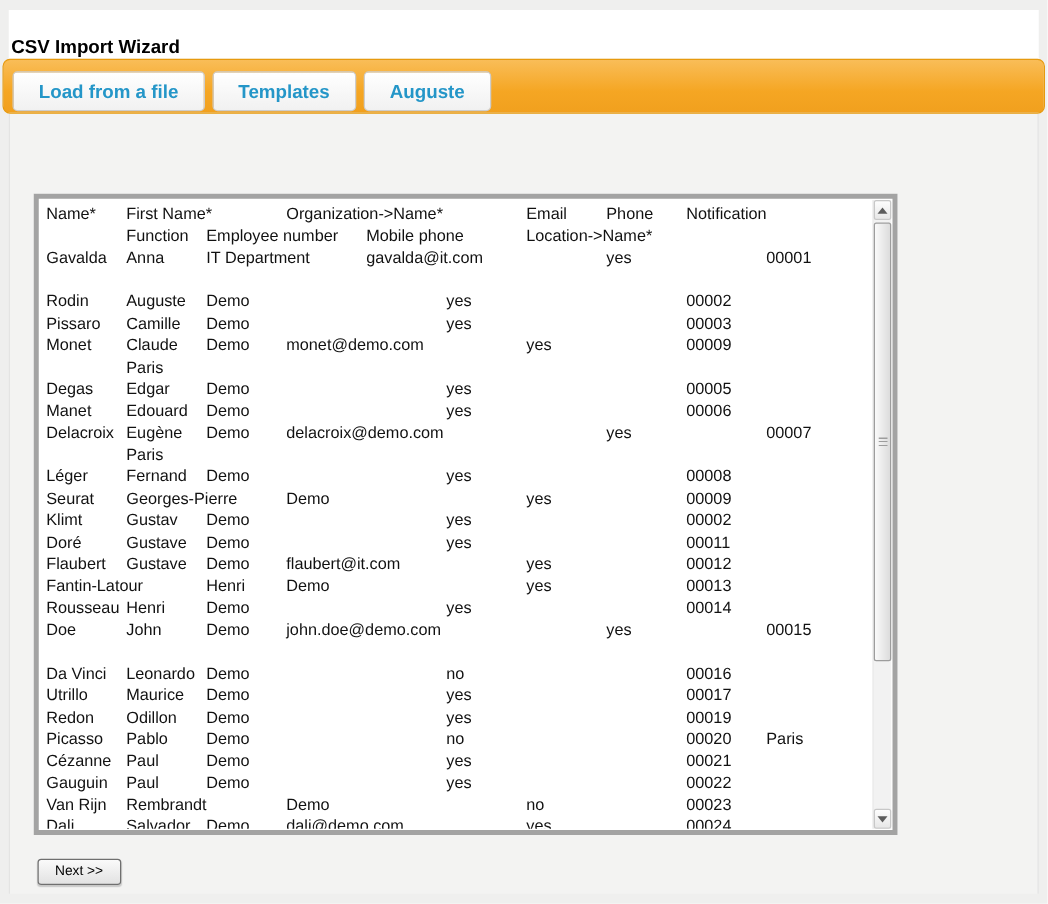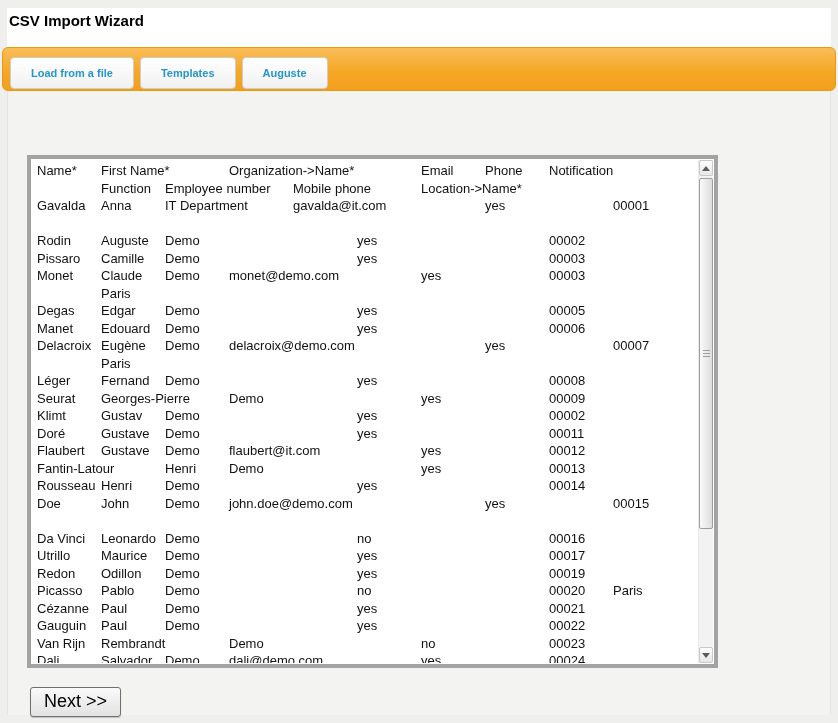--- a/index.html
+++ b/index.html
@@ -2,34 +2,34 @@
 <html><head>
 <meta charset="utf-8">
 <style>
   html,body{margin:0;padding:0;}
   body{
     width:838px;height:723px;position:relative;overflow:hidden;
     background:#efefee;
     font-family:"Liberation Sans","DejaVu Sans",sans-serif;
   }
   .title-band{position:absolute;left:7px;top:8px;width:824px;height:39px;background:#ffffff;}
-  .page-title{position:absolute;left:9px;top:12px;font-size:15px;font-weight:bold;color:#000;}
+  .page-title{position:absolute;left:9px;top:29px;font-size:15px;font-weight:bold;color:#000;}
 
   .tab-bar{
     position:absolute;left:2px;top:47px;width:834px;height:44px;box-sizing:border-box;
     background:linear-gradient(#f9bd58,#f5a623 60%,#f1a01e);
     border:1px solid #e79a0e;border-radius:6px;
     display:flex;align-items:flex-start;padding-left:7px;gap:6px;z-index:3;
   }
   .tab{
     box-sizing:border-box;margin-top:9px;height:32px;
     display:flex;align-items:center;padding:0 20px;
     background:linear-gradient(#ffffff,#f1f1f1);
     border:1px solid #cdcdcd;border-radius:4px;
-    font-size:11px;font-weight:bold;color:#2496c8;cursor:pointer;white-space:nowrap;
+    font-size:15px;font-weight:bold;color:#2496c8;cursor:pointer;white-space:nowrap;
   }
   .tab.active{
     margin-top:6px;height:46px;
     background:#ffffff;border:1px solid #ecac39;border-bottom-color:#f3f3f2;
     border-radius:5px 5px 2px 2px;color:#f08c0e;
   }
 
   .content-panel{
     position:absolute;left:7px;top:91px;width:824px;height:624px;box-sizing:border-box;
     background:#f3f3f2;border-left:1px solid #e4e4e3;border-right:1px solid #e4e4e3;z-index:1;
@@ -62,21 +62,21 @@
     background:linear-gradient(to right,#fafafa,#dcdcdc);
     border:1px solid #9d9d9d;border-radius:2px;
   }
   .sb-grip{
     position:absolute;left:3px;top:50%;margin-top:-4px;width:7px;height:8px;
     background:repeating-linear-gradient(#9d9d9d 0 1px,transparent 1px 3px);
   }
 
   .next-btn{
     position:absolute;left:30px;top:687px;box-sizing:border-box;
-    padding:3px 13px 4px 13px;font-family:inherit;font-size:18px;color:#000;
+    padding:3px 13px 4px 13px;font-family:inherit;font-size:11px;color:#000;
     background:linear-gradient(#fafafa,#e2e2e2);
     border:1px solid #6f6f6f;border-radius:3px;
     box-shadow:0 1px 1px rgba(0,0,0,0.18);cursor:pointer;z-index:2;
   }
 </style>
 </head>
 <body>
 
 <div class="title-band"></div>
 <div class="page-title">CSV Import Wizard</div>
@@ -98,21 +98,21 @@
 <div class="paste-label">Paste the data to import:</div>
 
 <div class="csv-box">
   <div class="ta-content">
       <div class="ta-line">Name*	First Name*	Organization-&gt;Name*		Email	Phone	Notification</div>
       <div class="ta-line">	Function	Employee number	Mobile phone	Location-&gt;Name*</div>
       <div class="ta-line">Gavalda	Anna	IT Department	gavalda@it.com		yes		00001</div>
       <div class="ta-line"></div>
       <div class="ta-line">Rodin	Auguste	Demo			yes			00002</div>
       <div class="ta-line">Pissaro	Camille	Demo			yes			00003</div>
-      <div class="ta-line">Monet	Claude	Demo	monet@demo.com		yes		00003</div>
+      <div class="ta-line">Monet	Claude	Demo	monet@demo.com		yes		00009</div>
       <div class="ta-line">	Paris</div>
       <div class="ta-line">Degas	Edgar	Demo			yes			00005</div>
       <div class="ta-line">Manet	Edouard	Demo			yes			00006</div>
       <div class="ta-line">Delacroix	Eugène	Demo	delacroix@demo.com			yes		00007</div>
       <div class="ta-line">	Paris</div>
       <div class="ta-line">Léger	Fernand	Demo			yes			00008</div>
       <div class="ta-line">Seurat	Georges-Pierre	Demo			yes		00009</div>
       <div class="ta-line">Klimt	Gustav	Demo			yes			00002</div>
       <div class="ta-line">Doré	Gustave	Demo			yes			00011</div>
       <div class="ta-line">Flaubert	Gustave	Demo	flaubert@it.com		yes		00012</div>

